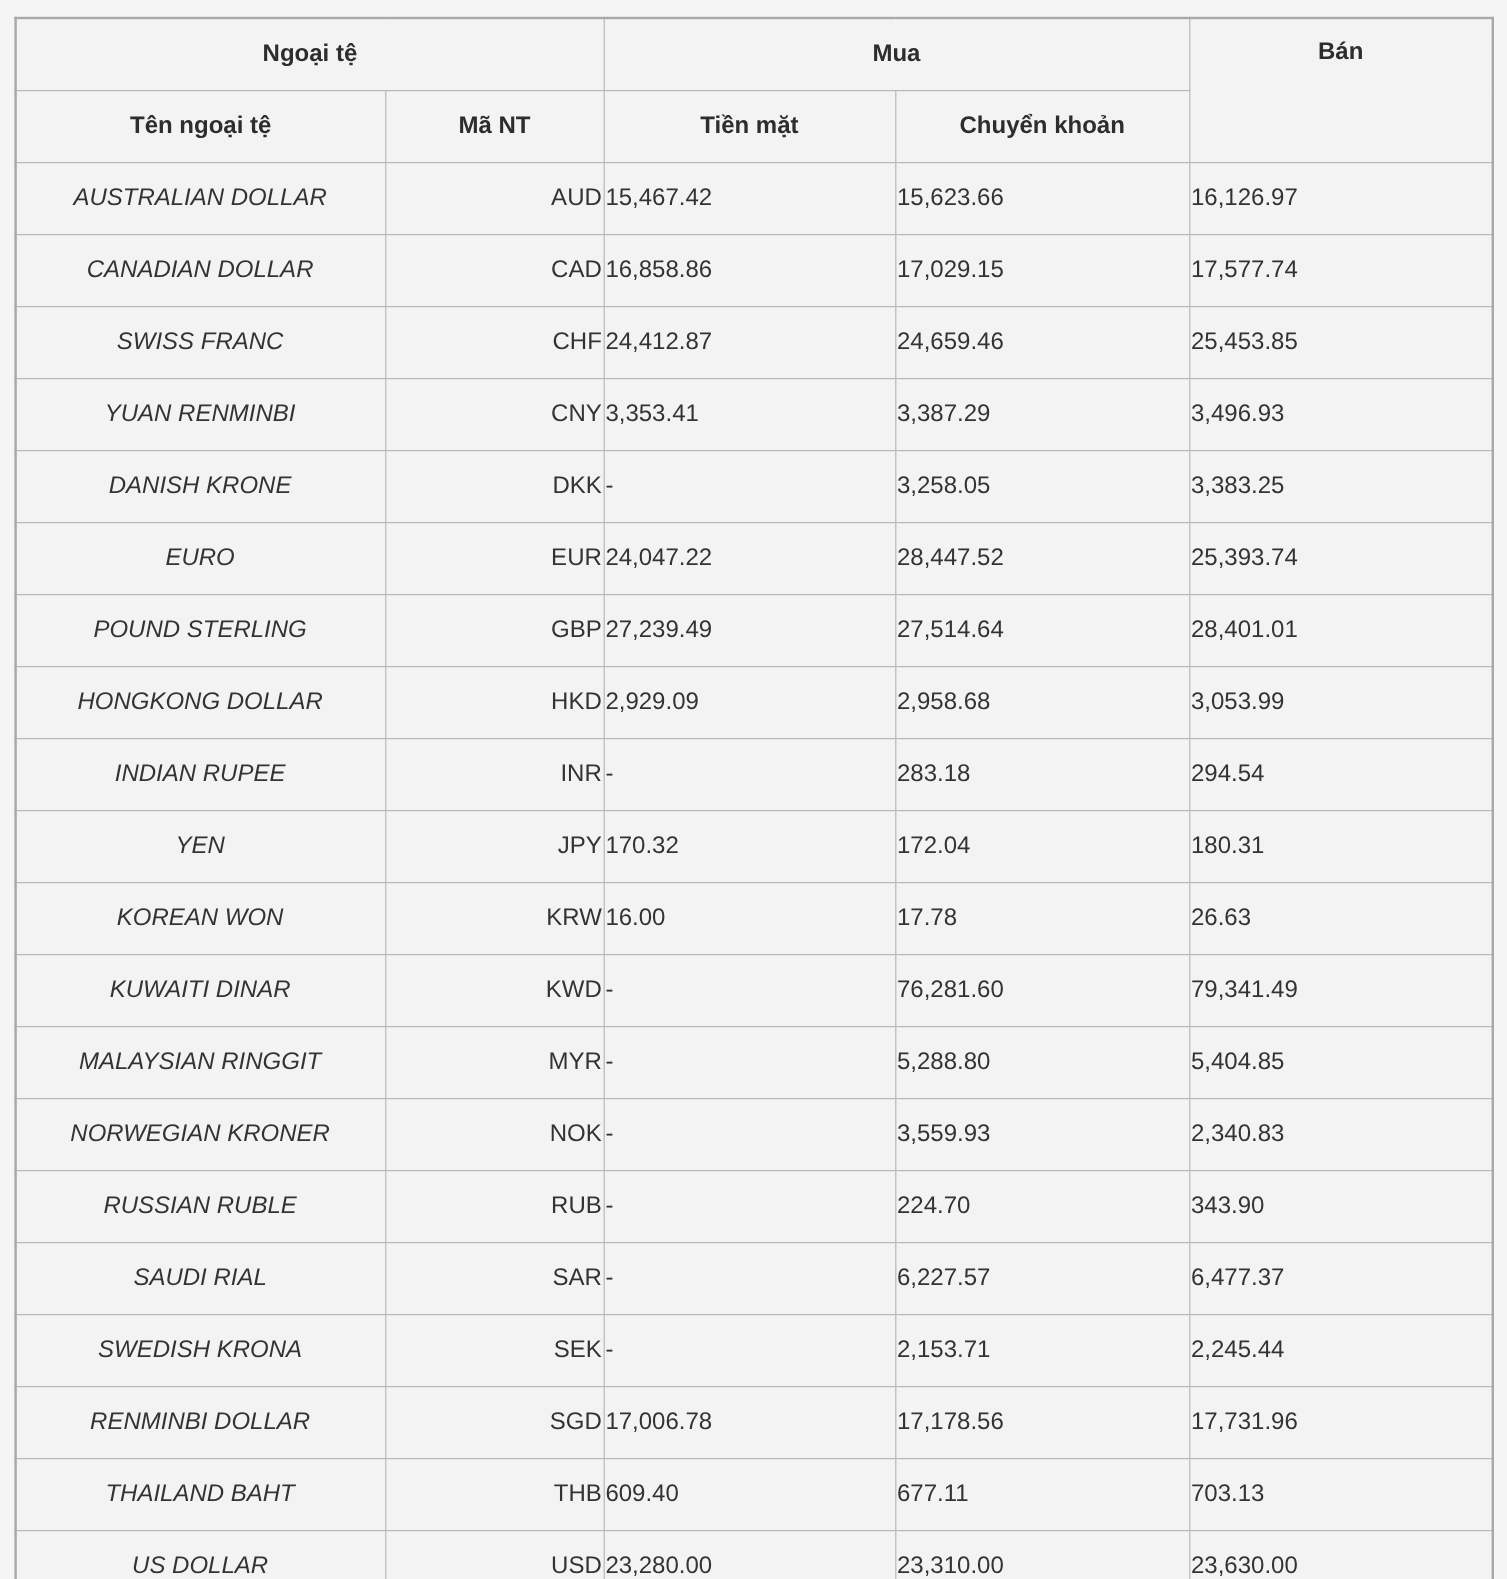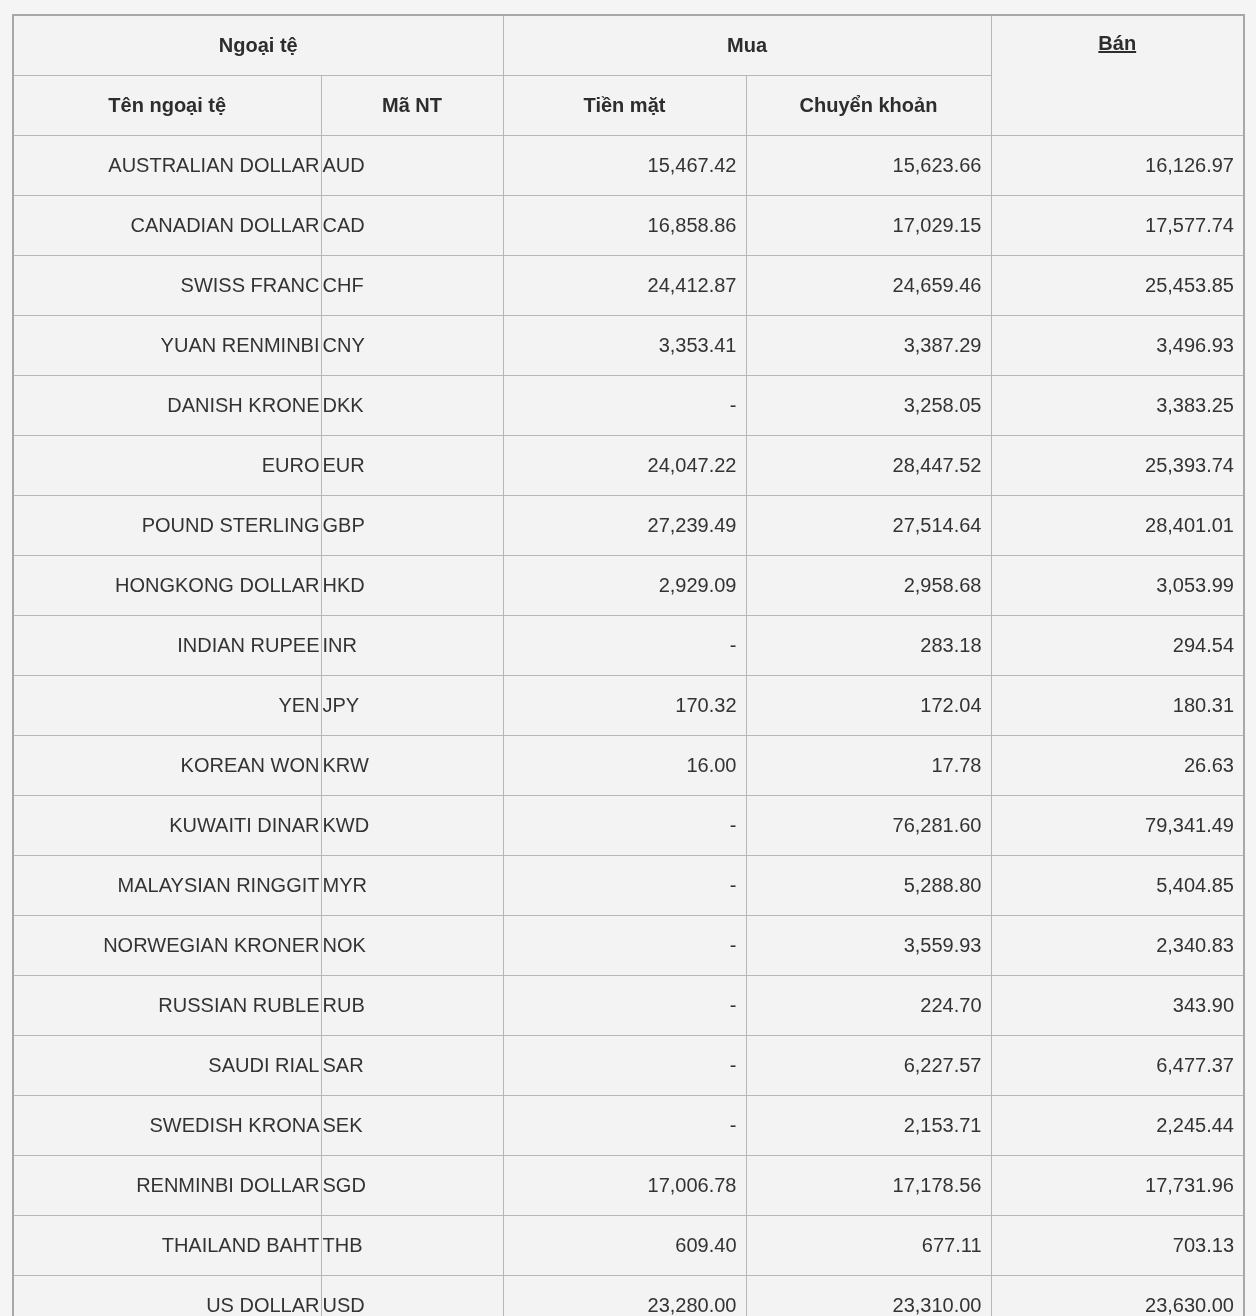--- a/index.html
+++ b/index.html
@@ -32,33 +32,33 @@
   table.fx th {
     font-weight: bold;
     color: #2d2d2d;
     text-align: center;
     vertical-align: middle;
     margin-left: 16px;
   }
   table.fx th.sell-th {
     vertical-align: top;
     padding-top: 16px;
-    text-decoration: underline;
   }
   td.name {
+    text-align: center;
+    padding-left: 0;
+    vertical-align: middle;
+    font-style: italic;
+  }
+  td.code {
     text-align: right;
-    padding-left: 0;
-    vertical-align: middle;
-  }
-  td.code {
+    vertical-align: middle;
+  }
+  td.num {
     text-align: left;
-    vertical-align: middle;
-  }
-  td.num {
-    text-align: right;
     padding-right: 9px;
     vertical-align: middle;
   }
 </style>
 </head>
 <body>
 
 <div class="table-wrap">
   <table class="fx">
     <colgroup>

